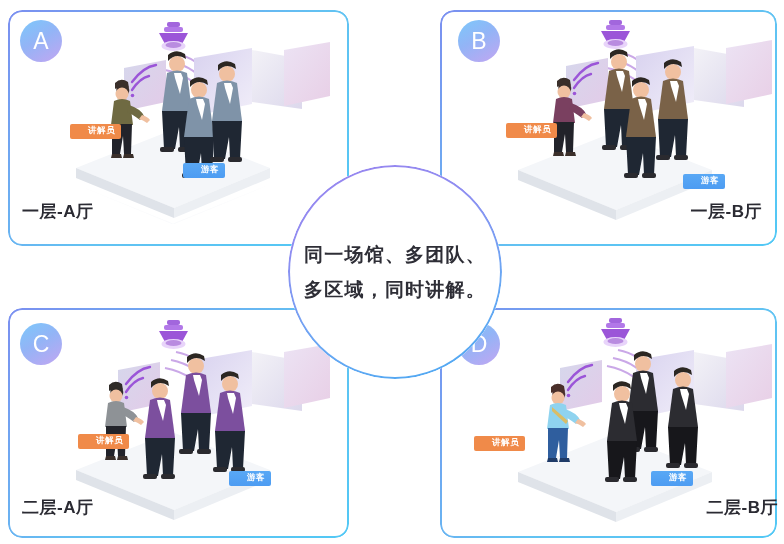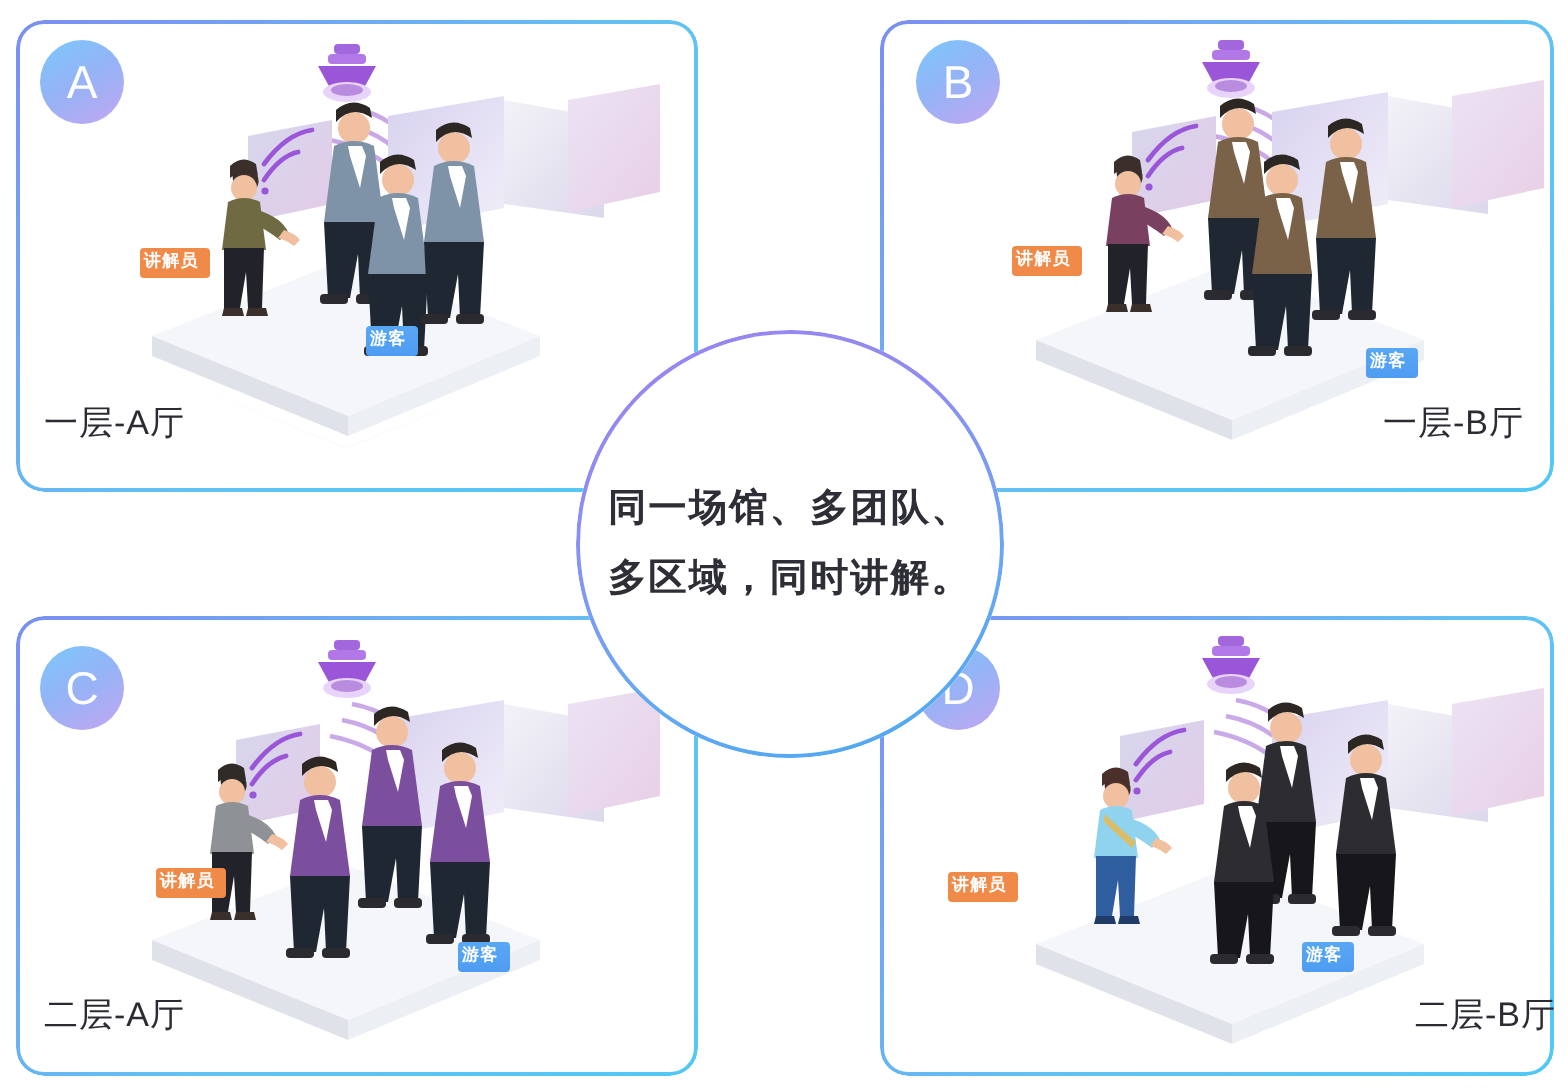--- a/index.html
+++ b/index.html
@@ -55,21 +55,21 @@
   }
   #b-a { left: 20px;  top: 20px; }
   #b-b { left: 458px; top: 20px; }
   #b-c { left: 20px;  top: 323px; }
   #b-d { left: 458px; top: 323px; }
 
   
   .caption {
     position: absolute;
     font-size: 17px;
-    font-weight: 400;
+    font-weight: 700;
     color: #2b2b33;
     letter-spacing: 0.5px;
     z-index: 8;
     white-space: nowrap;
   }
   #cap-a { left: 22px;  top: 200px; }
   #cap-b { right: 22px; top: 200px; }
   #cap-c { left: 22px;  top: 496px; }
   #cap-d { right: 6px; top: 496px; }
   .cap-right { text-align: right; }
@@ -82,21 +82,21 @@
     z-index: 3;
   }
   .scene svg { display: block; width: 100%; height: 100%; }
 
   
   .chip {
     position: absolute;
     font-size: 8.5px;
     font-weight: 700;
     color: #ffffff;
-    padding: 2px 6px 3px 2px;
+    padding: 2px 6px 3px 18px;
     border-radius: 2px;
     letter-spacing: 0.6px;
     z-index: 7;
     white-space: nowrap;
     line-height: 1.15;
   }
   .chip-guide   { background: #f08a49; }
   .chip-visitor { background: linear-gradient(180deg,#59a8f5 0%, #4d9cf2 100%); margin-left: 37px; }
 
   

